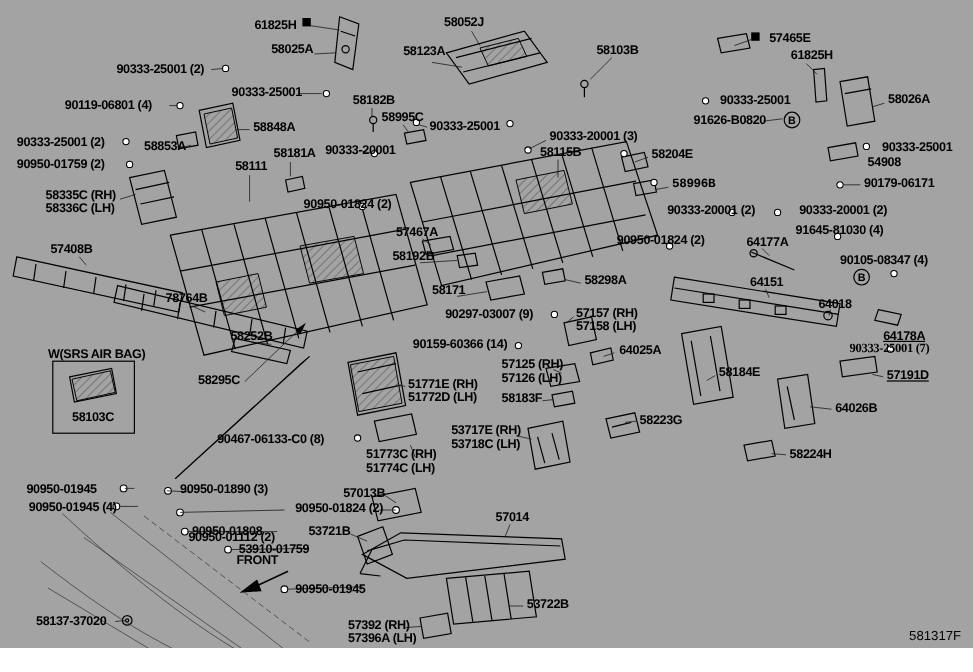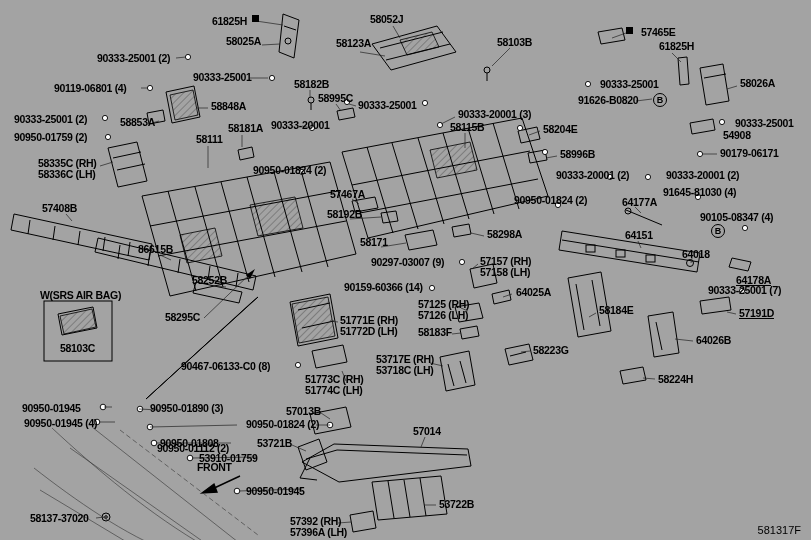--- a/index.html
+++ b/index.html
@@ -210,44 +210,44 @@
       <div class="part-label" style="left: 120px; top: 117px;">58853A</div>
       <div class="part-label" style="left: 271px; top: 120px;">90333-20001</div>
       <div class="part-label" style="left: 458px; top: 109px;">90333-20001 (3)</div>
       <div class="part-label" style="left: 543px; top: 124px;">58204E</div>
       <div class="part-label" style="left: 735px; top: 118px;">90333-25001</div>
       <div class="part-label" style="left: 723px; top: 130px;">54908</div>
       <div class="part-label" style="left: 450px; top: 122px;">58115B</div>
       <div class="part-label" style="left: 228px; top: 123px;">58181A</div>
       <div class="part-label" style="left: 14px; top: 132px;">90950-01759 (2)</div>
       <div class="part-label" style="left: 196px; top: 134px;">58111</div>
-      <div class="part-label" style="left: 560px; top: 149px;">58996B</div>
+      <div class="part-label" style="left: 560px; top: 149px; font-family: Liberation Mono, monospace;">58996B</div>
       <div class="part-label" style="left: 720px; top: 148px;">90179-06171</div>
       <div class="part-label" style="left: 38px; top: 158px; text-align: right;">58335C (RH)</div>
       <div class="part-label" style="left: 38px; top: 169px;">58336C (LH)</div>
       <div class="part-label" style="left: 253px; top: 165px;">90950-01824 (2)</div>
       <div class="part-label" style="left: 556px; top: 170px;">90333-20001 (2)</div>
       <div class="part-label" style="left: 666px; top: 170px;">90333-20001 (2)</div>
       <div class="part-label" style="left: 330px; top: 189px;">57467A</div>
       <div class="part-label" style="left: 663px; top: 187px;">91645-81030 (4)</div>
       <div class="part-label" style="left: 514px; top: 195px;">90950-01824 (2)</div>
       <div class="part-label" style="left: 622px; top: 197px;">64177A</div>
       <div class="part-label" style="left: 42px; top: 203px;">57408B</div>
       <div class="part-label" style="left: 327px; top: 209px;">58192B</div>
       <div class="part-label" style="left: 700px; top: 212px;">90105-08347 (4)</div>
       <div class="part-label" style="left: 625px; top: 230px;">64151</div>
       <div class="part-label" style="left: 360px; top: 237px;">58171</div>
       <div class="part-label" style="left: 487px; top: 229px;">58298A</div>
-      <div class="part-label" style="left: 138px; top: 244px;">86615B</div>
+      <div class="part-label" style="left: 138px; top: 244px;">78764B</div>
       <div class="part-label" style="left: 682px; top: 249px;">64018</div>
       <div class="part-label" style="left: 371px; top: 257px;">90297-03007 (9)</div>
       <div class="part-label" style="left: 480px; top: 256px;">57157 (RH)</div>
       <div class="part-label" style="left: 480px; top: 267px;">57158 (LH)</div>
       <div class="part-label" style="left: 736px; top: 275px; text-decoration: underline;">64178A</div>
-      <div class="part-label" style="left: 708px; top: 285px;">90333-25001 (7)</div>
+      <div class="part-label" style="left: 708px; top: 285px; font-family: Liberation Serif, serif;">90333-25001 (7)</div>
       <div class="part-label" style="left: 192px; top: 275px;">58252B</div>
       <div class="part-label" style="left: 344px; top: 282px;">90159-60366 (14)</div>
       <div class="part-label" style="left: 516px; top: 287px;">64025A</div>
       <div class="part-label" style="left: 418px; top: 299px;">57125 (RH)</div>
       <div class="part-label" style="left: 418px; top: 310px;">57126 (LH)</div>
       <div class="part-label" style="left: 599px; top: 305px;">58184E</div>
       <div class="part-label" style="left: 165px; top: 312px;">58295C</div>
       <div class="part-label" style="left: 340px; top: 315px;">51771E (RH)</div>
       <div class="part-label" style="left: 340px; top: 326px;">51772D (LH)</div>
       <div class="part-label" style="left: 418px; top: 327px;">58183F</div>

